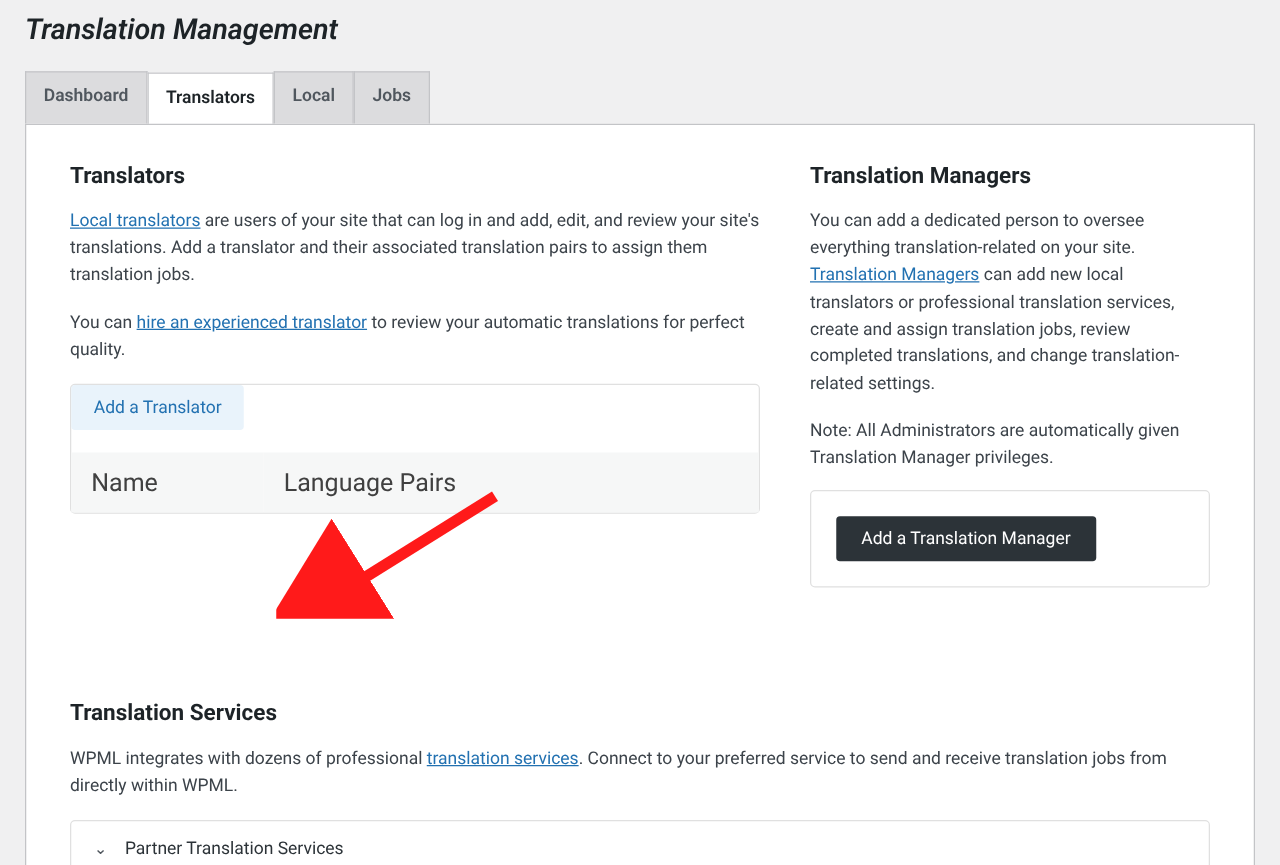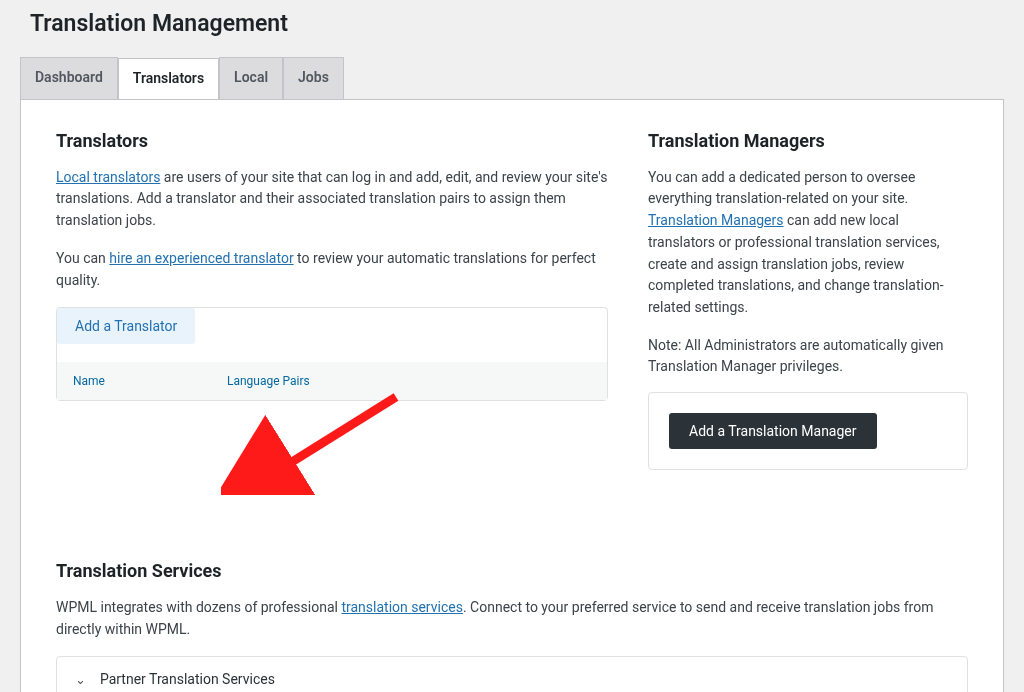--- a/index.html
+++ b/index.html
@@ -9,22 +9,23 @@
     background: #f0f0f1;
     color: #1d2327;
     font-size: 13px;
   }
   .wrap {
     padding: 10px 20px 0 20px;
   }
   h1.page-title {
     font-size: 23px;
     font-weight: 600;
-    margin: 0 0 20px 10px;
-    color: #1d2327;
+    margin: 0 0 20px 0;
+    color: #1d2327;
+    font-style: italic;
   }
   .tabs {
     display: flex;
     margin-bottom: 0;
   }
   .tab {
     background: #dcdcde;
     color: #50575e;
     padding: 8px 14px;
     font-size: 14px;
@@ -93,23 +94,23 @@
     font-family: inherit;
   }
   table.translator-table {
     width: 100%;
     border-collapse: collapse;
     margin-top: 18px;
   }
   table.translator-table thead th {
     background: #f6f7f7;
     text-align: left;
-    font-size: 12px;
+    font-size: 20px;
     font-weight: 400;
-    color: #0369a1;
+    color: #404040;
     padding: 12px 16px;
     border: none;
   }
   .right .box {
     border: 1px solid #e0e0e0;
     border-radius: 4px;
     padding: 20px;
   }
   .btn-dark {
     display: inline-block;

